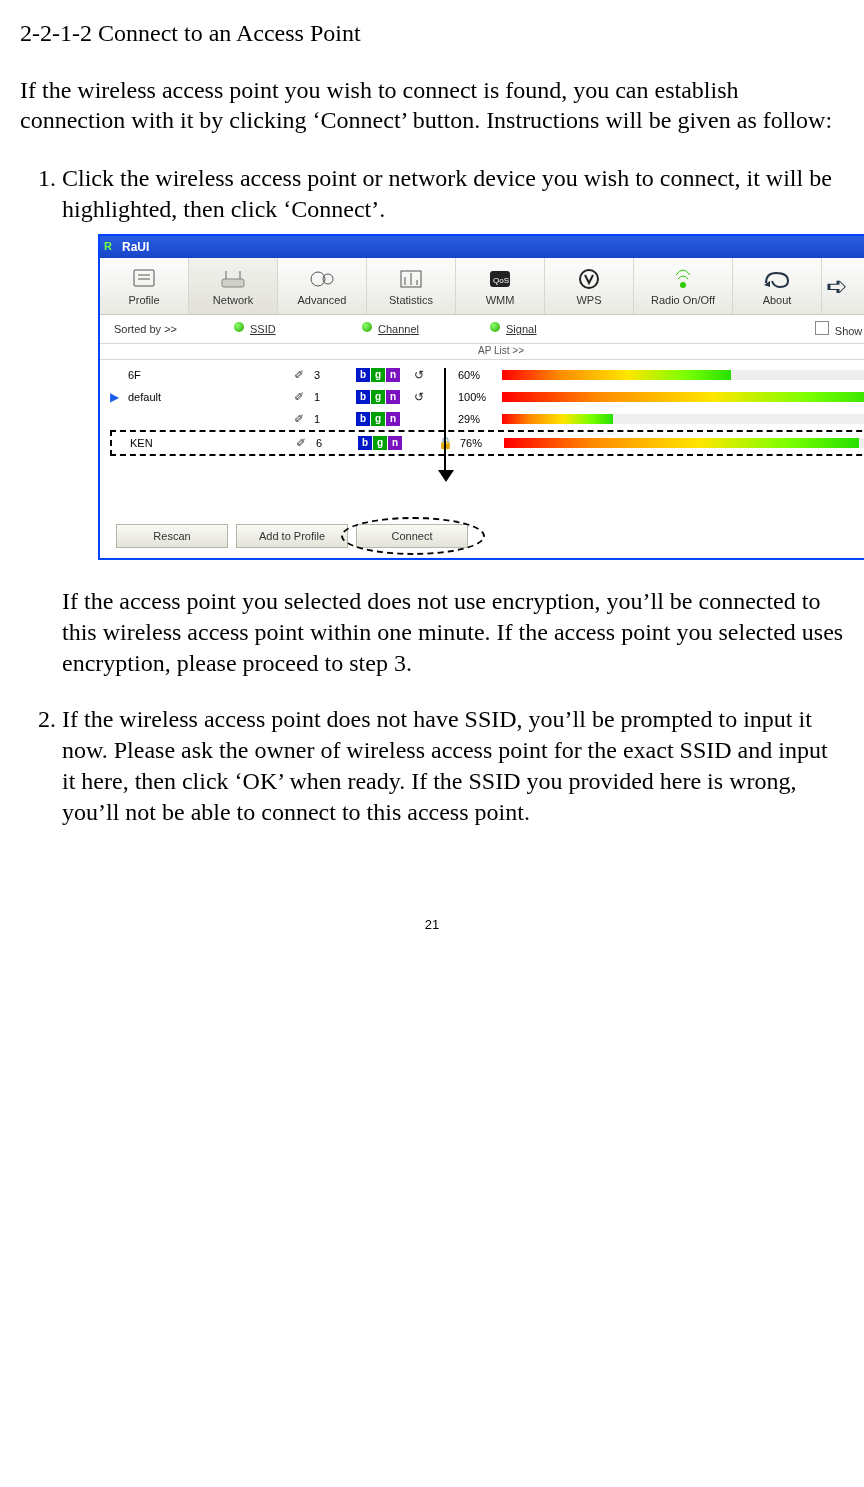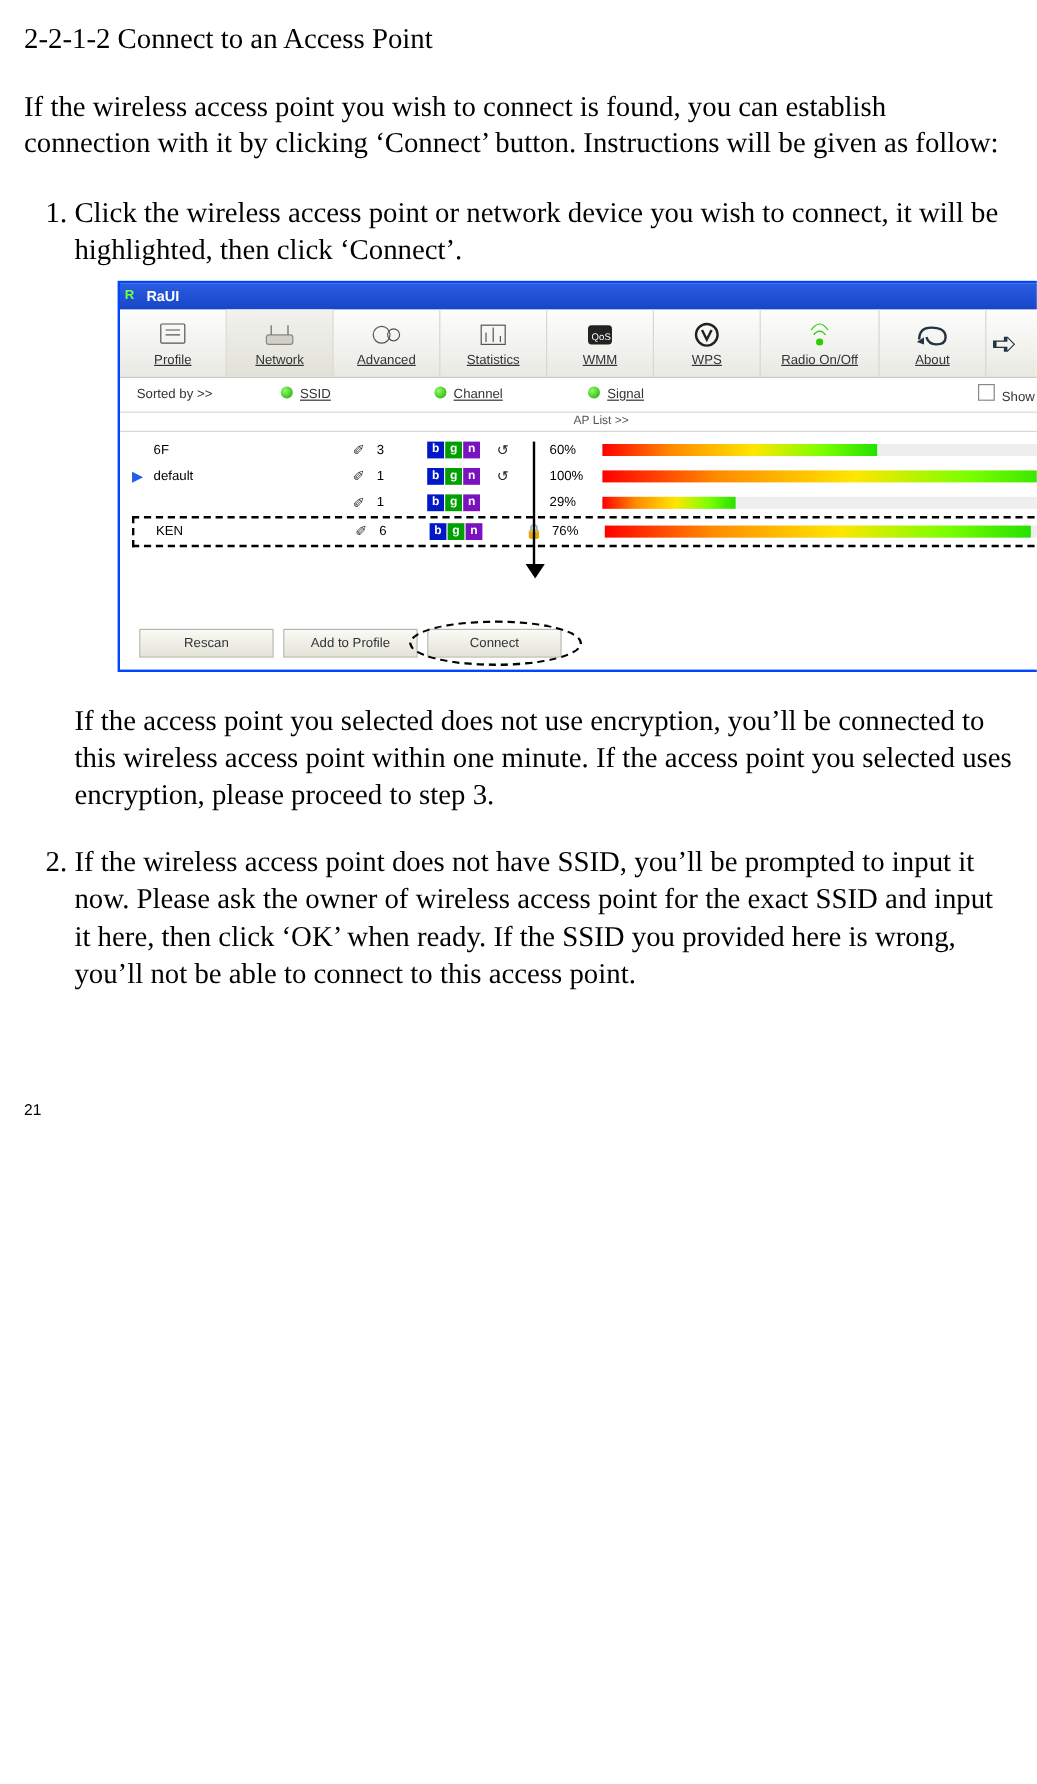--- a/index.html
+++ b/index.html
@@ -45,21 +45,20 @@
     background: linear-gradient(to bottom, #fdfdfd, #e9e9e3);
     border-bottom: 1px solid #c9c9c0;
     height: 56px;
     align-items: stretch;
   }
   .tbtn {
     width: 88px;
     display: flex; flex-direction: column; align-items:center; justify-content:center;
     font-size: 11px; color:#333;
     border-right: 1px solid #d8d8d0;
-    text-decoration: underline;
   }
   .tbtn.active { background: linear-gradient(to bottom,#f2f2ee,#e1e1d8); }
   .tbtn .ticon { height: 28px; display:flex;align-items:center;justify-content:center; }
   .next-arrow { width:30px;display:flex;align-items:center;justify-content:center;color:#234; font-size:26px;}
   
   .sortrow {
     display:flex; align-items:center; height:28px; padding: 0 14px;
     font-size:11px; color:#333; border-bottom:1px solid #d8d8d0;
   }
   .sortrow .srt-label{ width:120px; }
@@ -105,21 +104,21 @@
   
   .anno { position:relative; height:0; }
   .anno-line{
     position:absolute; left: 344px; top:-116px; width:0; height:110px; border-left:2px solid #000;
   }
   .anno-head{
     position:absolute; left:338px; top:-14px;
     width:0;height:0;border-left:8px solid transparent;border-right:8px solid transparent;border-top:12px solid #000;
   }
 
-  .pagenum{ text-align:left; font-family: Arial, sans-serif; font-size:13px; margin-top: 90px;}
+  .pagenum{ text-align:center; font-family: Arial, sans-serif; font-size:13px; margin-top: 90px;}
 </style>
 </head>
 <body>
 
 <div class="heading">2-2-1-2 Connect to an Access Point</div>
 
 <div class="para">If the wireless access point you wish to connect is found, you can establish connection with it by clicking ‘Connect’ button. Instructions will be given as follow:</div>
 
 <ol class="instr">
   <li>

